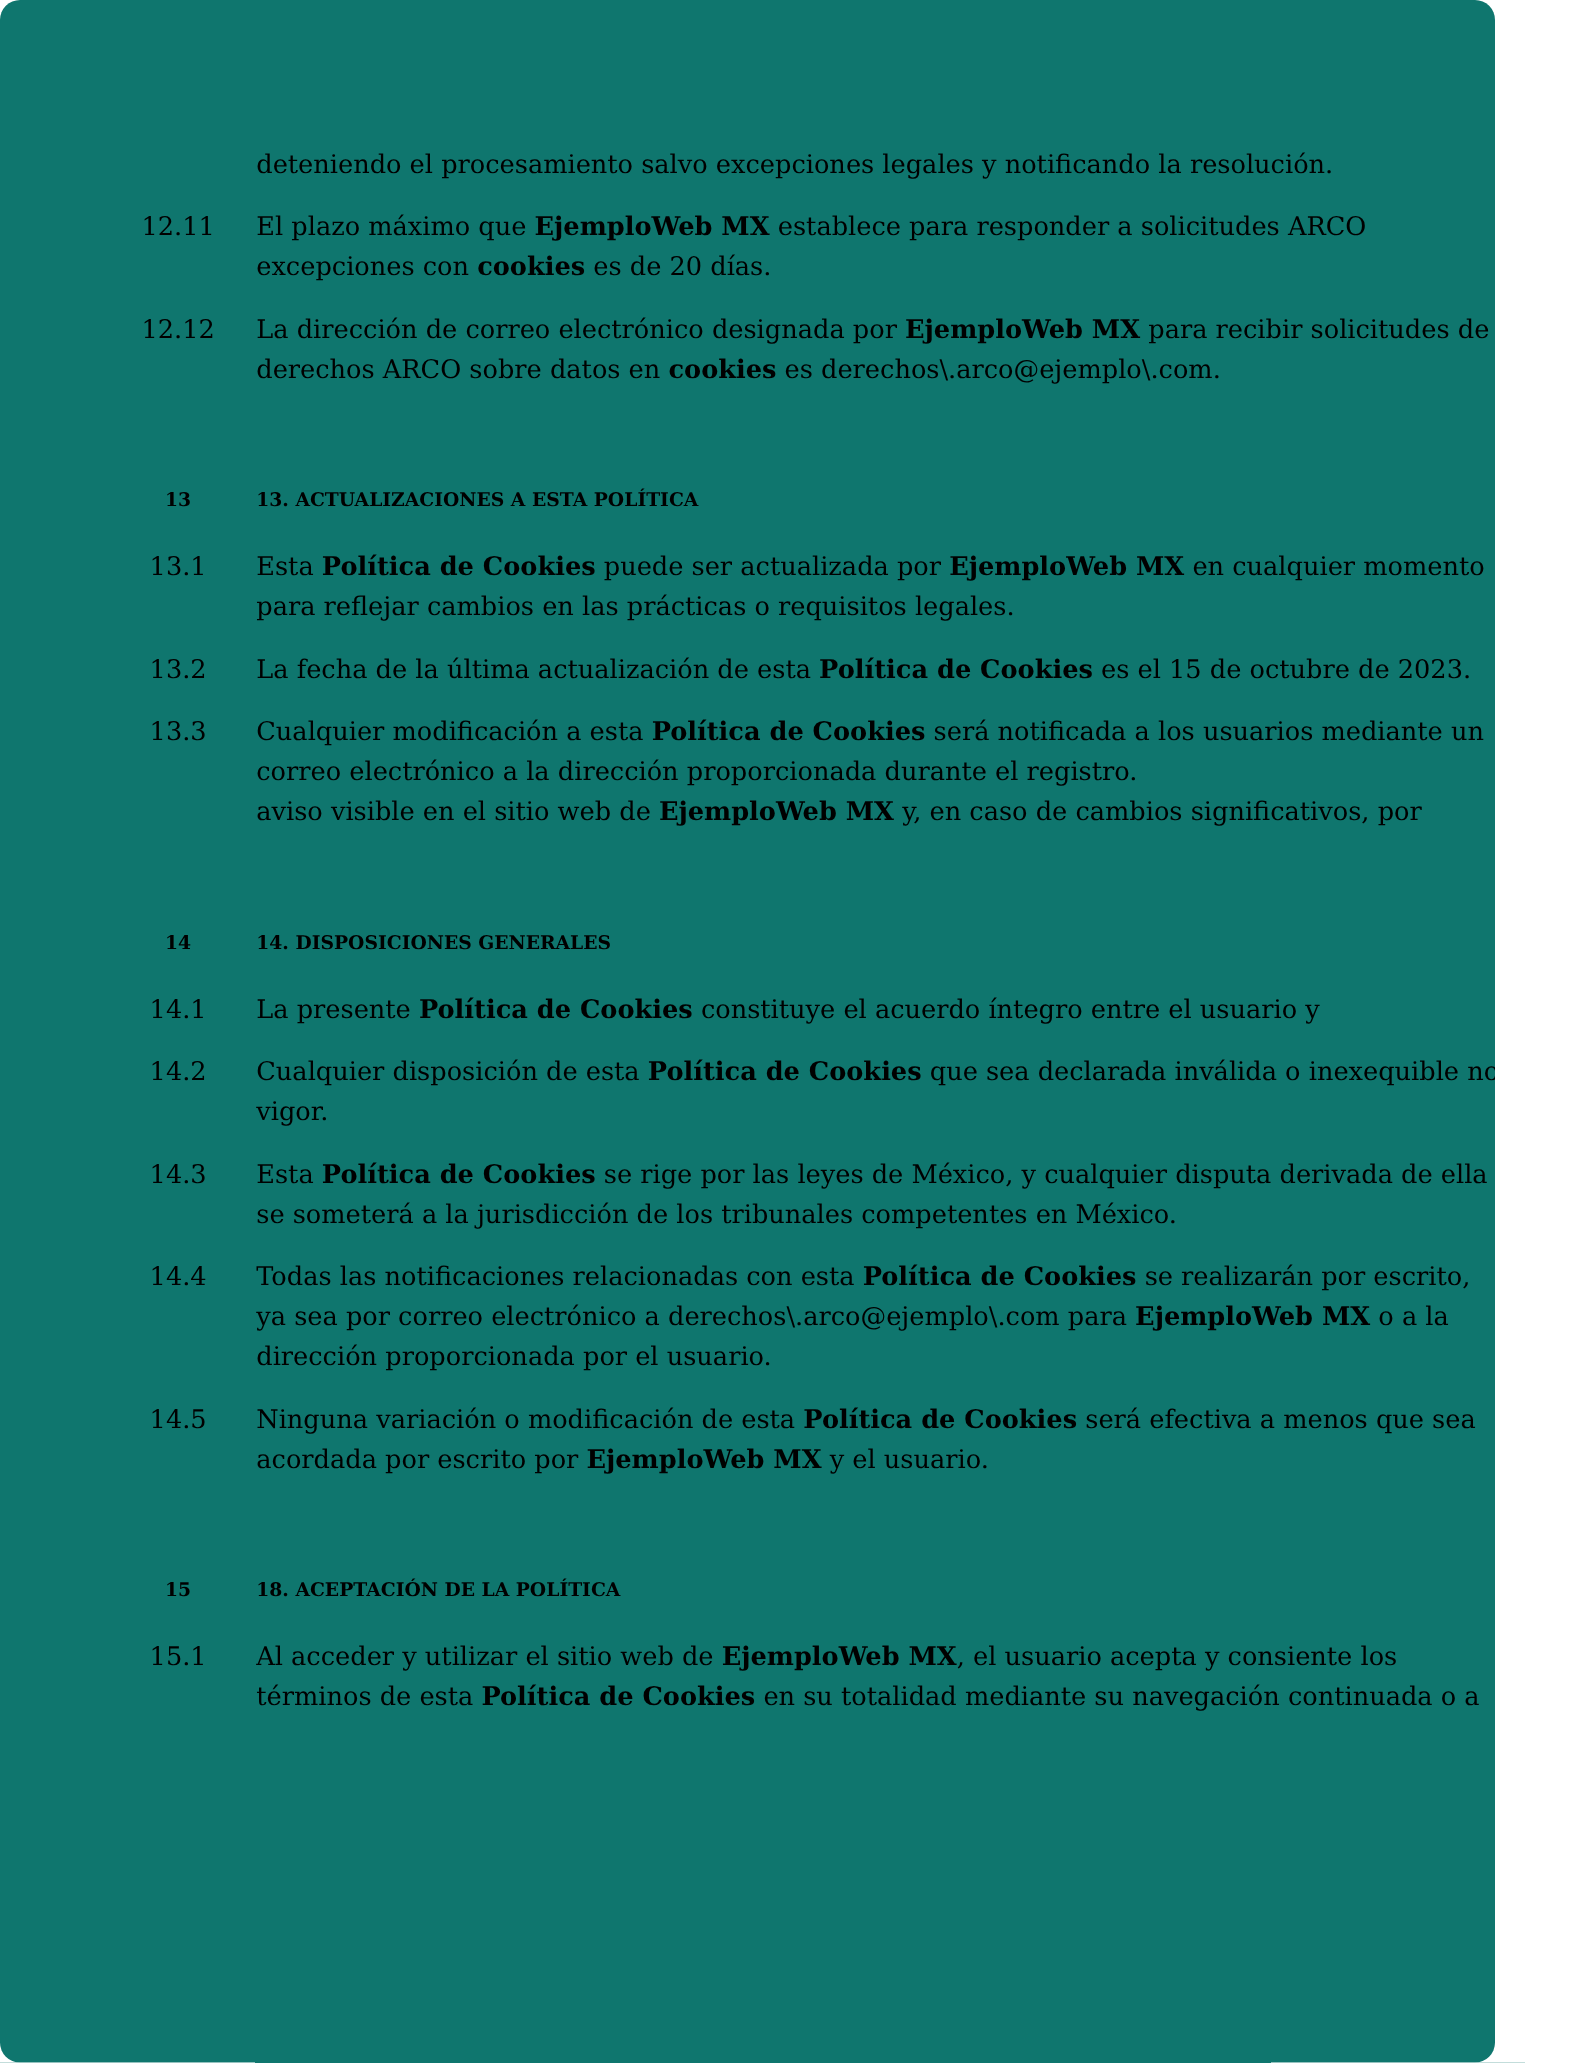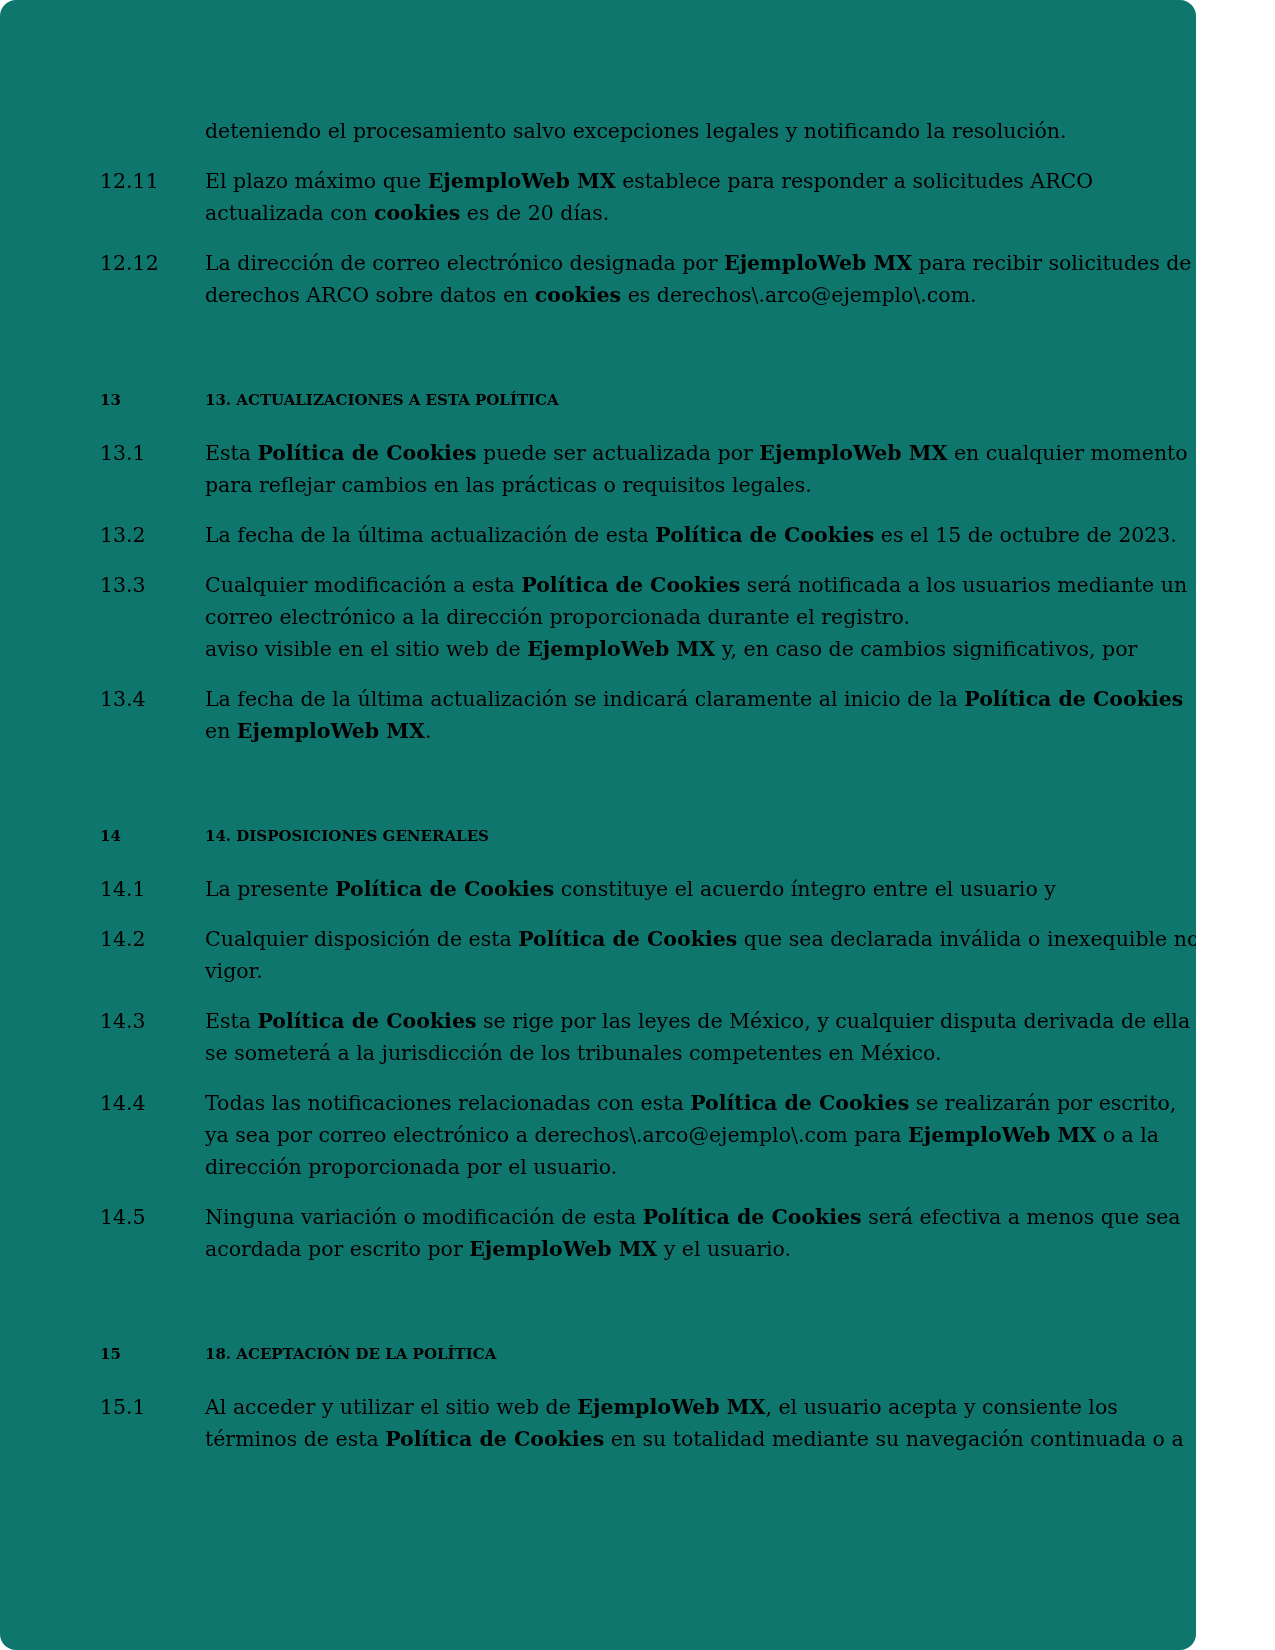--- a/index.html
+++ b/index.html
@@ -17,21 +17,21 @@
     line-height: 32px;
     border-radius: 16px;
   }
   .block {
     display: grid;
     grid-template-columns: 85px 1fr;
     column-gap: 20px;
     margin: 0 0 18px 0;
   }
   .block .num {
-    text-align: left;
+    text-align: center;
     white-space: nowrap;
   }
   .block .txt { min-width: 0; }
   .block.heading {
     margin-top: 73px;
     margin-bottom: 21px;
     font-weight: bold;
     font-size: 15px;
   }
   .line {
@@ -48,21 +48,21 @@
       <div class="block">
         <span class="num"></span>
         <div class="txt">
           <span class="line"><span>deteniendo el procesamiento salvo excepciones legales y notificando la resolución.</span></span>
         </div>
       </div>
       <div class="block">
         <span class="num">12.11</span>
         <div class="txt">
           <span class="line"><span>El plazo máximo que </span><b>EjemploWeb MX</b><span> establece para responder a solicitudes ARCO</span></span>
-          <span class="line"><span>actualizada con </span><b>cookies</b><span> es de 20 días.</span></span>
+          <span class="line"><span>excepciones con </span><b>cookies</b><span> es de 20 días.</span></span>
         </div>
       </div>
       <div class="block">
         <span class="num">12.12</span>
         <div class="txt">
           <span class="line"><span>La dirección de correo electrónico designada por </span><b>EjemploWeb MX</b><span> para recibir solicitudes de</span></span>
           <span class="line"><span>derechos ARCO sobre datos en </span><b>cookies</b><span> es derechos\.arco@ejemplo\.com.</span></span>
         </div>
       </div>
       <div class="block heading">
@@ -83,27 +83,20 @@
         <div class="txt">
           <span class="line"><span>La fecha de la última actualización de esta </span><b>Política de Cookies</b><span> es el 15 de octubre de 2023.</span></span>
         </div>
       </div>
       <div class="block">
         <span class="num">13.3</span>
         <div class="txt">
           <span class="line"><span>Cualquier modificación a esta </span><b>Política de Cookies</b><span> será notificada a los usuarios mediante un</span></span>
           <span class="line"><span>correo electrónico a la dirección proporcionada durante el registro.</span></span>
           <span class="line"><span>aviso visible en el sitio web de </span><b>EjemploWeb MX</b><span> y, en caso de cambios significativos, por</span></span>
-        </div>
-      </div>
-      <div class="block">
-        <span class="num">13.4</span>
-        <div class="txt">
-          <span class="line"><span>La fecha de la última actualización se indicará claramente al inicio de la </span><b>Política de Cookies</b></span>
-          <span class="line"><span>en </span><b>EjemploWeb MX</b><span>.</span></span>
         </div>
       </div>
       <div class="block heading">
         <span class="num">14</span>
         <div class="txt">
           <span class="line"><b>14. DISPOSICIONES GENERALES</b></span>
         </div>
       </div>
       <div class="block">
         <span class="num">14.1</span>

